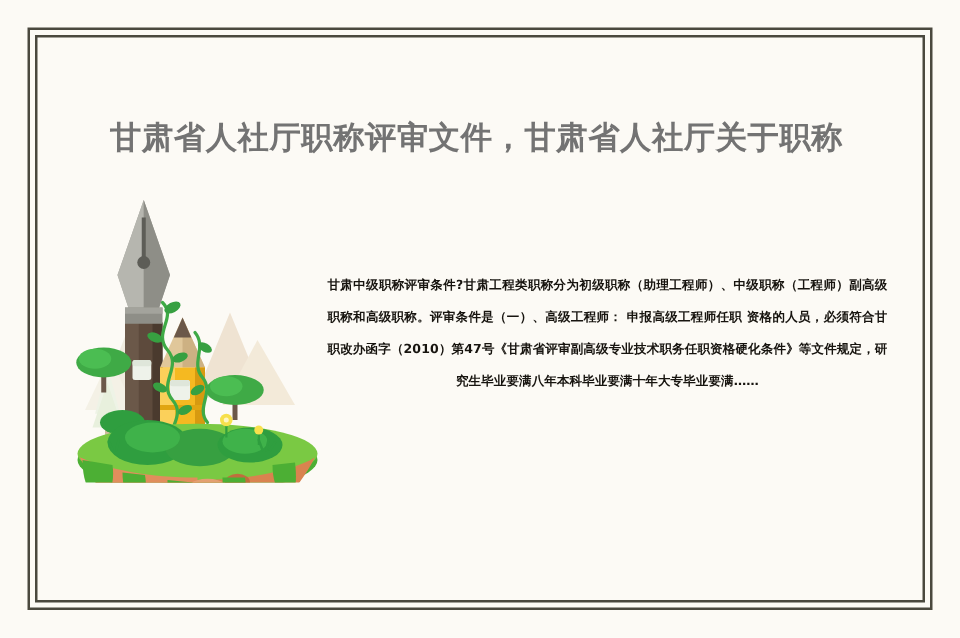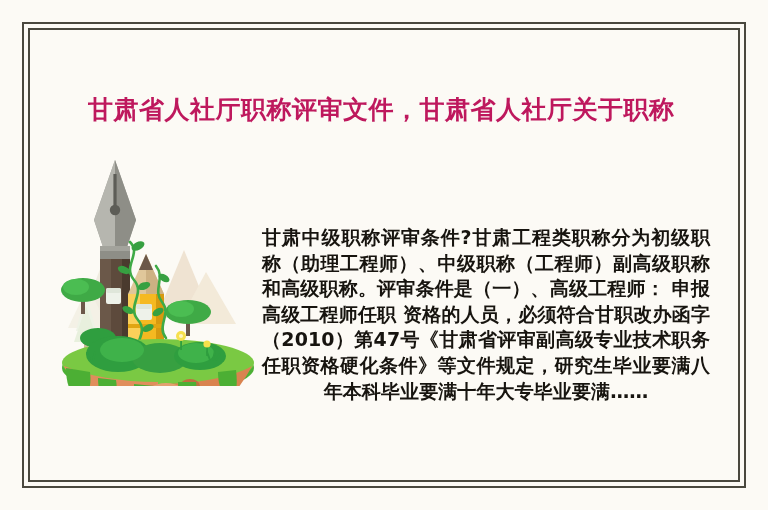--- a/index.html
+++ b/index.html
@@ -53,21 +53,21 @@
     box-sizing: border-box;
   }
 
   
   .title {
     position: absolute;
     left: 60px;
     top: 48px;
     font-size: 25px;
     font-weight: bold;
-    color: #be185d;
+    color: #737373;
     letter-spacing: 0.5px;
     white-space: nowrap;
     font-family: Liberation Mono, monospace;
   }
 
   
   .illus {
     position: absolute;
     left: 32px;
     top: 118px;
@@ -75,21 +75,21 @@
     height: 240px;
   }
   .illus svg { display: block; }
 
   
   .body-text {
     position: absolute;
     left: 234px;
     top: 178px;
     width: 448px;
-    font-size: 19px;
+    font-size: 10px;
     line-height: 25.6px;
     font-weight: bold;
     color: #17140f;
     text-align: justify;
     text-justify: inter-character;
     text-align-last: center;
     font-family: "DejaVu Sans", "Liberation Sans", sans-serif;
     letter-spacing: 0.1px;
   }
 </style>

